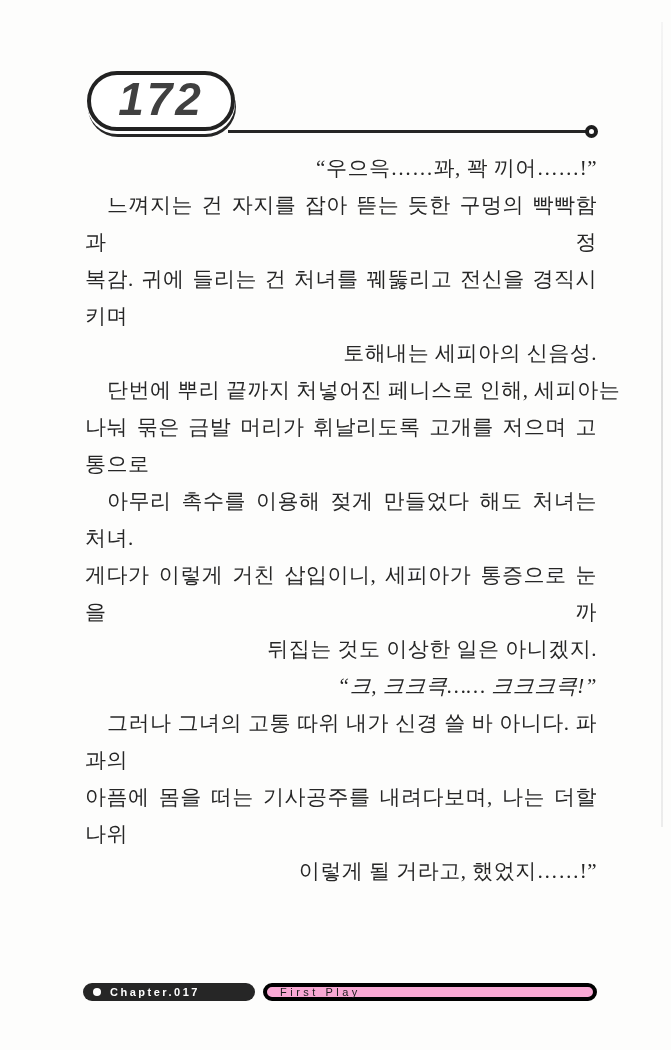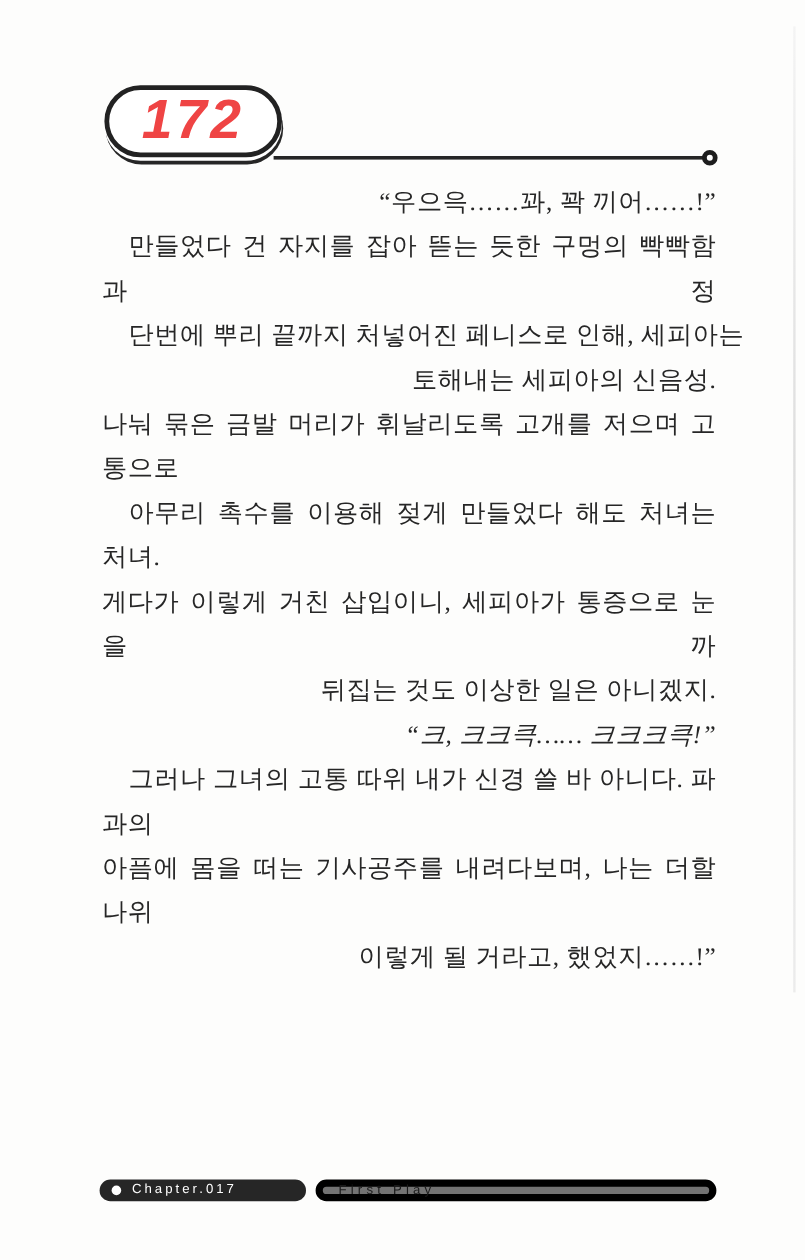--- a/index.html
+++ b/index.html
@@ -22,21 +22,21 @@
     border-radius:30px;
     background:#fff;
     box-shadow: 0 3px 0 0 #ffffff, 1px 6px 0 0 #262626;
     display:flex; align-items:center; justify-content:center;
     z-index:2;
   }
   .badge-num {
     font-family:"Liberation Sans", sans-serif;
     font-weight:bold; font-style:italic;
     font-size:46px; letter-spacing:3px;
-    color:#ef4444;
+    color:#404040;
     transform:translateY(-2px);
   }
 
   
   .h-rule {
     position:absolute; left:228px; top:130px;
     width:358px; height:3px;
     background:#262626;
   }
   .ring {
@@ -73,31 +73,31 @@
     border-radius:10px;
     display:flex; align-items:center;
     font-family:"Liberation Sans", sans-serif;
   }
   .chapter-dot {
     width:8px; height:8px;
     background:#fff; border-radius:50%;
     margin-left:10px; flex:0 0 auto;
   }
   .chapter-label {
-    color:#fff; font-size:11px; font-weight:normal;
+    color:#fff; font-size:11px; font-weight:bold;
     letter-spacing:2.5px; margin-left:9px;
     transform:translateY(-0.5px);
   }
   .section-box {
     position:absolute; left:263px; top:983px;
     width:334px; height:18px;
     box-sizing:border-box;
-    border:6px solid #000000;
+    border:4px solid #000000;
     border-radius:10px;
-    background:#737373;
+    background:#f9a8d4;
     display:flex; align-items:center;
     font-family:"Liberation Sans", sans-serif;
   }
   .section-label {
     color:#1a1a1a; font-size:11px;
     letter-spacing:3.5px; margin-left:13px;
   }
 
   
   .edge-line {
@@ -114,23 +114,24 @@
   <div class="badge">
     <span class="badge-num">172</span>
   </div>
   <div class="h-rule"></div>
   <div class="ring"></div>
 
   <div class="edge-line"></div>
 
   <div class="body-text">
       <div class="line indent"><span>“우으윽……꽈, 꽉 끼어……!”</span></div>
-      <div class="line indent fill"><span>만들었다 건 자지를 잡아 뜯는 듯한 구멍의 빡빡함과 정</span></div>
+      <div class="line indent fill"><span>느껴지는 건 자지를 잡아 뜯는 듯한 구멍의 빡빡함과 정</span></div>
+      <div class="line fill"><span>복감. 귀에 들리는 건 처녀를 꿰뚫리고 전신을 경직시키며</span></div>
+      <div class="line"><span>토해내는 세피아의 신음성.</span></div>
       <div class="line indent"><span>단번에 뿌리 끝까지 처넣어진 페니스로 인해, 세피아는</span></div>
-      <div class="line"><span>토해내는 세피아의 신음성.</span></div>
       <div class="line fill"><span>나눠 묶은 금발 머리가 휘날리도록 고개를 저으며 고통으로</span></div>
       <div class="line indent fill"><span>아무리 촉수를 이용해 젖게 만들었다 해도 처녀는 처녀.</span></div>
       <div class="line fill"><span>게다가 이렇게 거친 삽입이니, 세피아가 통증으로 눈을 까</span></div>
       <div class="line"><span>뒤집는 것도 이상한 일은 아니겠지.</span></div>
       <div class="line indent"><span class="em">“크, 크크큭…… 크크크큭!”</span></div>
       <div class="line indent fill"><span>그러나 그녀의 고통 따위 내가 신경 쓸 바 아니다. 파과의</span></div>
       <div class="line fill"><span>아픔에 몸을 떠는 기사공주를 내려다보며, 나는 더할 나위</span></div>
       <div class="line"><span>이렇게 될 거라고, 했었지……!”</span></div>
     </div>
 

